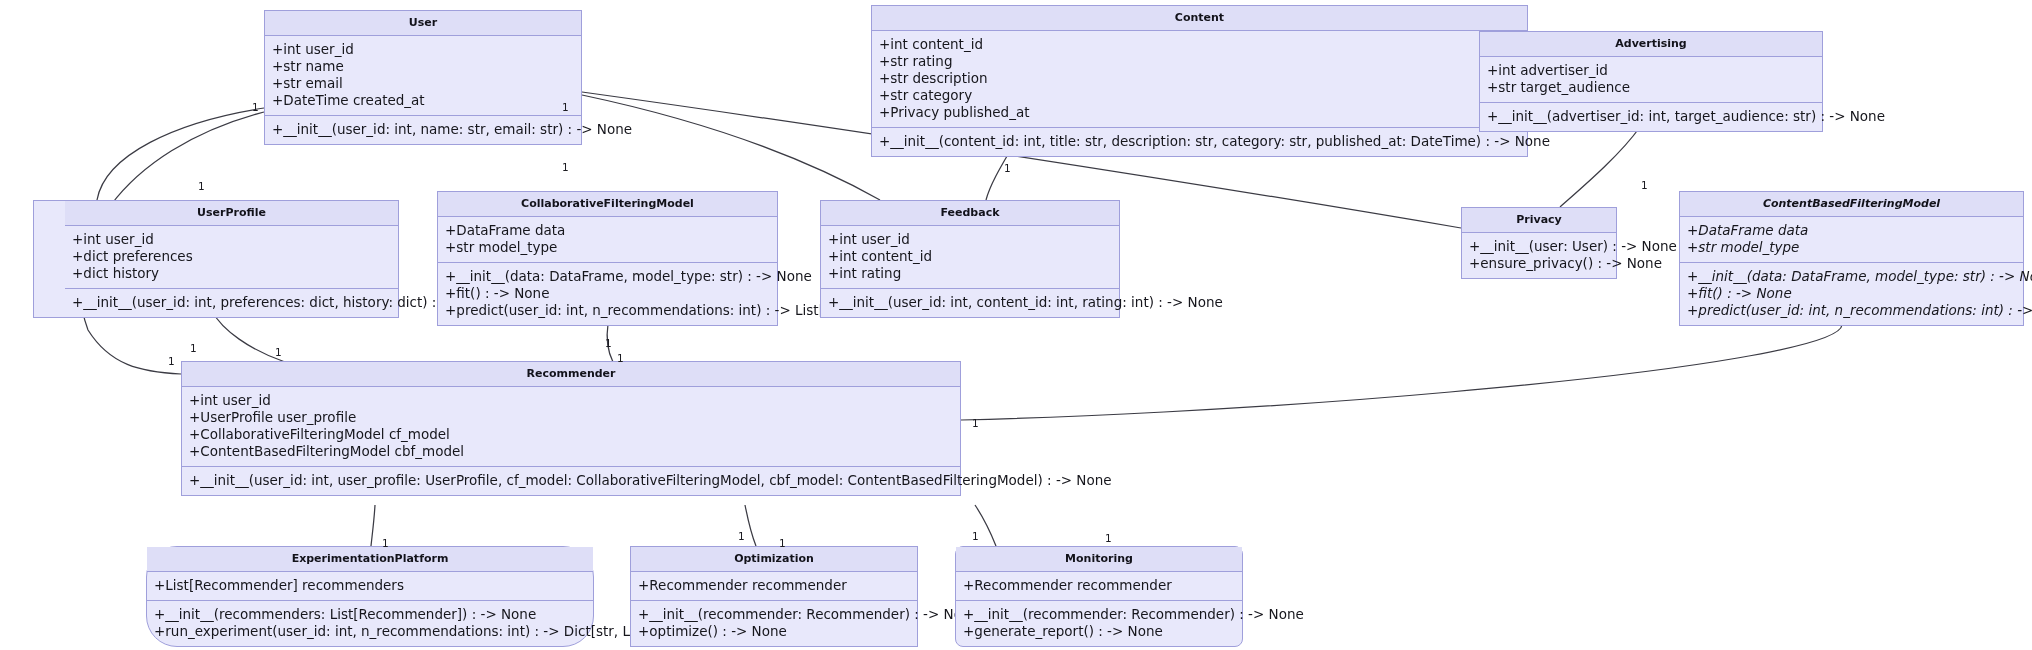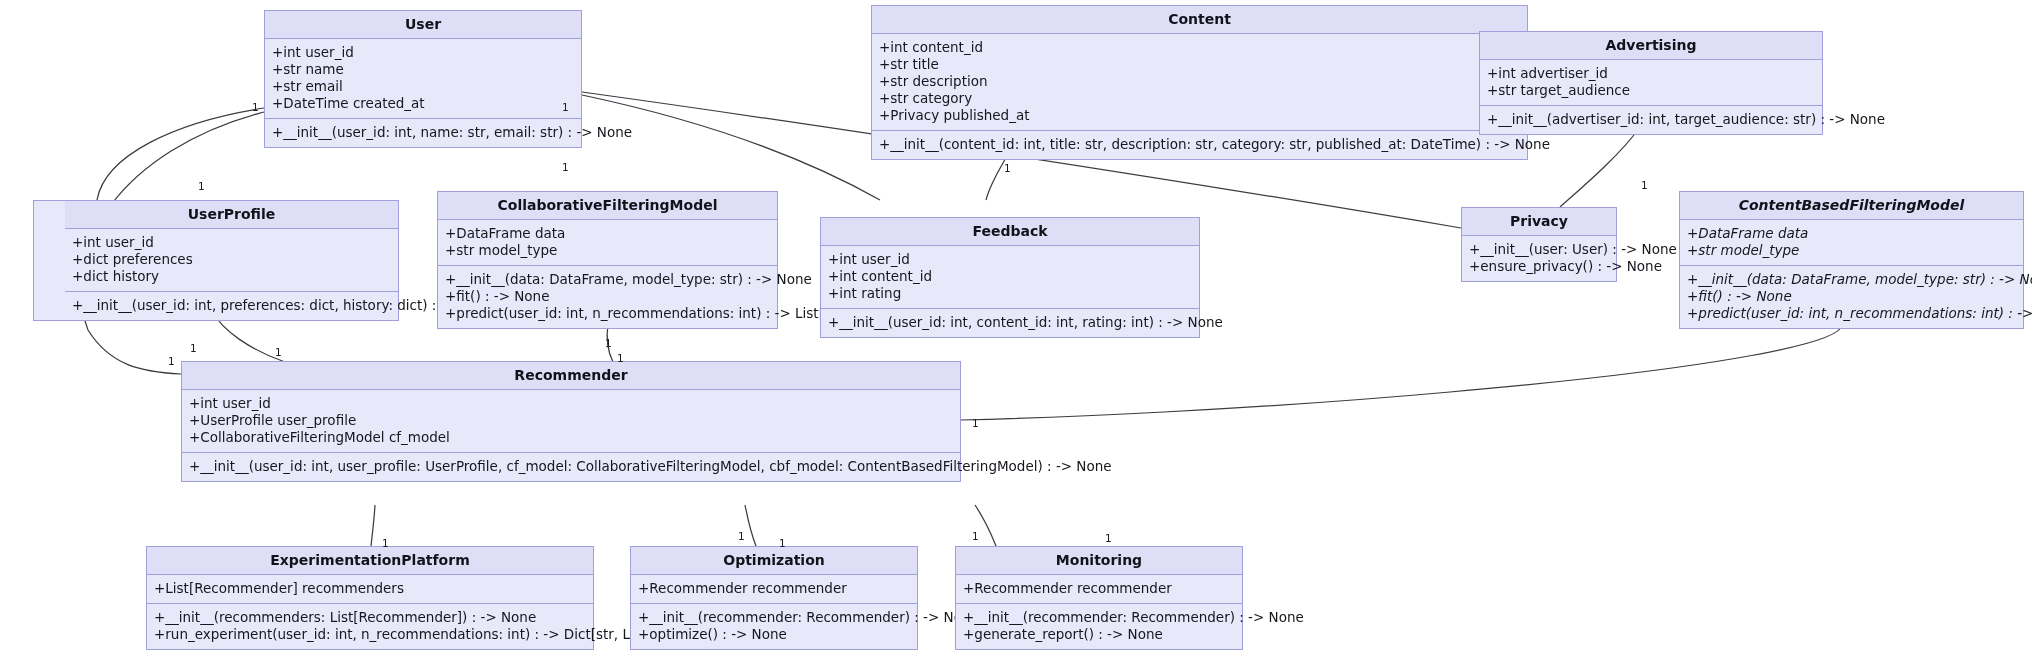--- a/index.html
+++ b/index.html
@@ -28,21 +28,21 @@
     border: 1px solid #9f9fdb;
     background: #e8e8fb;
     color: #12121a;
     z-index: 5;
   }
   .uml-title {
     background: #dedef7;
     border-bottom: 1px solid #9f9fdb;
     text-align: center;
     font-weight: bold;
-    font-size: 14px;
+    font-size: 11px;
     line-height: 1.0;
     padding: 6px 6px 7px 6px;
     white-space: nowrap;
   }
   .uml-attrs {
     border-bottom: 1px solid #9f9fdb;
     padding: 5px 0 6px 0;
   }
   .uml-methods {
     padding: 5px 0 6px 0;
@@ -107,21 +107,21 @@
           <div class="uml-row">+DateTime created_at</div>
         </div>
         <div class="uml-methods">
           <div class="uml-row">+__init__(user_id: int, name: str, email: str) : -&gt; None</div>
         </div>
       </div>
       <div class="uml-class" style="left: 871px; top: 5px; width: 657px;">
         <div class="uml-title">Content</div>
         <div class="uml-attrs">
           <div class="uml-row">+int content_id</div>
-          <div class="uml-row">+str title</div>
+          <div class="uml-row">+str rating</div>
           <div class="uml-row">+str description</div>
           <div class="uml-row">+str category</div>
           <div class="uml-row">+Privacy published_at</div>
         </div>
         <div class="uml-methods">
           <div class="uml-row">+__init__(content_id: int, title: str, description: str, category: str, published_at: DateTime) : -&gt; None</div>
         </div>
       </div>
       <div class="uml-class" style="left: 1479px; top: 31px; width: 344px;">
         <div class="uml-title">Advertising</div>
@@ -149,21 +149,21 @@
         <div class="uml-attrs">
           <div class="uml-row">+DataFrame data</div>
           <div class="uml-row">+str model_type</div>
         </div>
         <div class="uml-methods">
           <div class="uml-row">+__init__(data: DataFrame, model_type: str) : -&gt; None</div>
           <div class="uml-row">+fit() : -&gt; None</div>
           <div class="uml-row">+predict(user_id: int, n_recommendations: int) : -&gt; List[int]</div>
         </div>
       </div>
-      <div class="uml-class" style="left: 820px; top: 200px; width: 380px; margin-top: 17px;">
+      <div class="uml-class" style="left: 820px; top: 200px; width: 300px;">
         <div class="uml-title">Feedback</div>
         <div class="uml-attrs">
           <div class="uml-row">+int user_id</div>
           <div class="uml-row">+int content_id</div>
           <div class="uml-row">+int rating</div>
         </div>
         <div class="uml-methods">
           <div class="uml-row">+__init__(user_id: int, content_id: int, rating: int) : -&gt; None</div>
         </div>
       </div>
@@ -185,46 +185,47 @@
           <div class="uml-row">+fit() : -&gt; None</div>
           <div class="uml-row">+predict(user_id: int, n_recommendations: int) : -&gt; List[int]</div>
         </div>
       </div>
       <div class="uml-class" style="left: 181px; top: 361px; width: 780px;">
         <div class="uml-title">Recommender</div>
         <div class="uml-attrs">
           <div class="uml-row">+int user_id</div>
           <div class="uml-row">+UserProfile user_profile</div>
           <div class="uml-row">+CollaborativeFilteringModel cf_model</div>
+          <div class="uml-row">+ContentBasedFilteringModel cbf_model</div>
         </div>
         <div class="uml-methods">
           <div class="uml-row">+__init__(user_id: int, user_profile: UserProfile, cf_model: CollaborativeFilteringModel, cbf_model: ContentBasedFilteringModel) : -&gt; None</div>
         </div>
       </div>
-      <div class="uml-class" style="left: 146px; top: 546px; width: 448px;">
+      <div class="uml-class" style="left: 146px; top: 546px; width: 448px; border-radius: 31px;">
         <div class="uml-title">ExperimentationPlatform</div>
         <div class="uml-attrs">
           <div class="uml-row">+List[Recommender] recommenders</div>
         </div>
         <div class="uml-methods">
           <div class="uml-row">+__init__(recommenders: List[Recommender]) : -&gt; None</div>
           <div class="uml-row">+run_experiment(user_id: int, n_recommendations: int) : -&gt; Dict[str, List[int]]</div>
         </div>
       </div>
       <div class="uml-class" style="left: 630px; top: 546px; width: 288px;">
         <div class="uml-title">Optimization</div>
         <div class="uml-attrs">
           <div class="uml-row">+Recommender recommender</div>
         </div>
         <div class="uml-methods">
           <div class="uml-row">+__init__(recommender: Recommender) : -&gt; None</div>
           <div class="uml-row">+optimize() : -&gt; None</div>
         </div>
       </div>
-      <div class="uml-class" style="left: 955px; top: 546px; width: 288px;">
+      <div class="uml-class" style="left: 955px; top: 546px; width: 288px; border-radius: 8px;">
         <div class="uml-title">Monitoring</div>
         <div class="uml-attrs">
           <div class="uml-row">+Recommender recommender</div>
         </div>
         <div class="uml-methods">
           <div class="uml-row">+__init__(recommender: Recommender) : -&gt; None</div>
           <div class="uml-row">+generate_report() : -&gt; None</div>
         </div>
       </div>
     </div>

